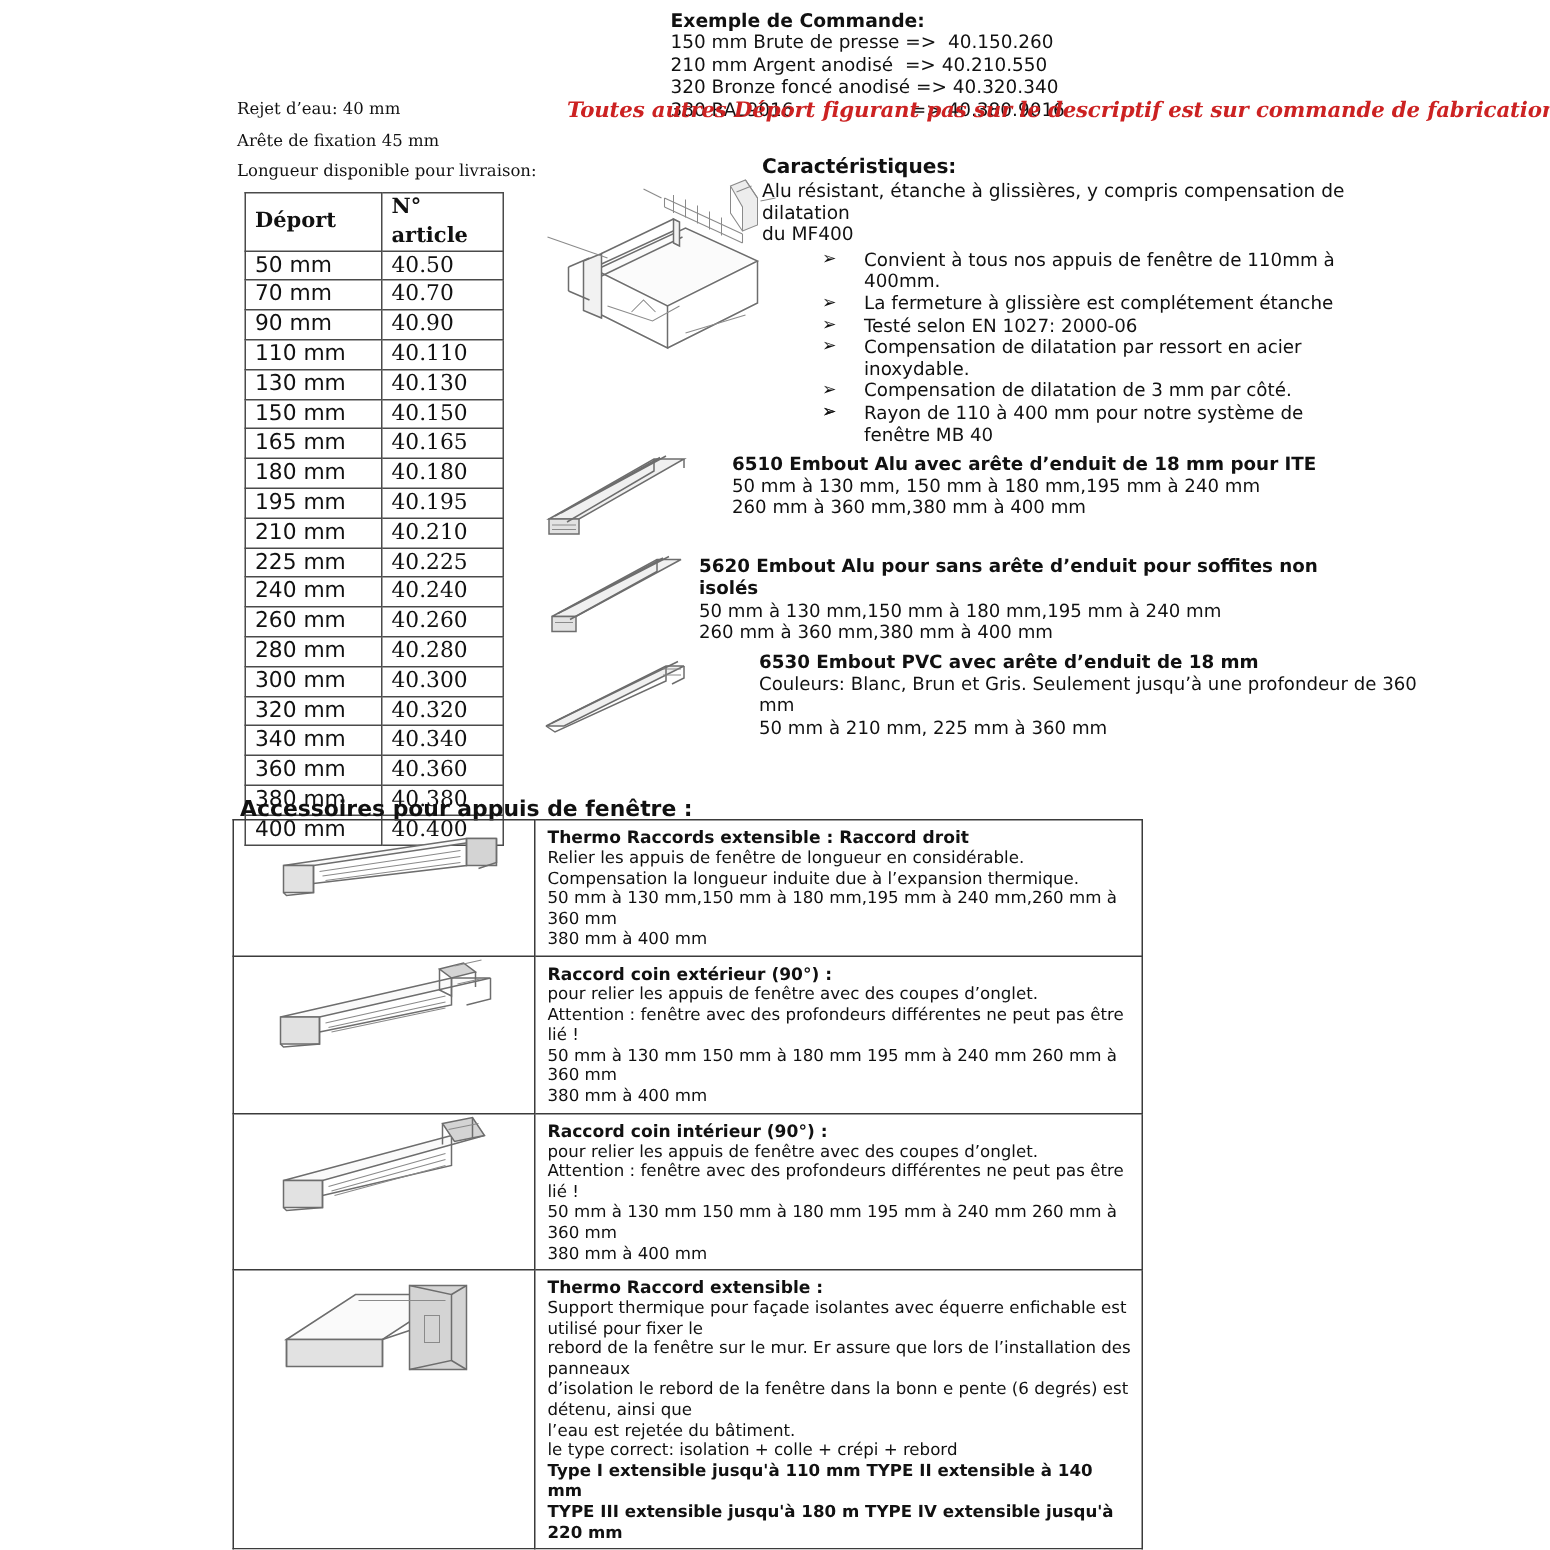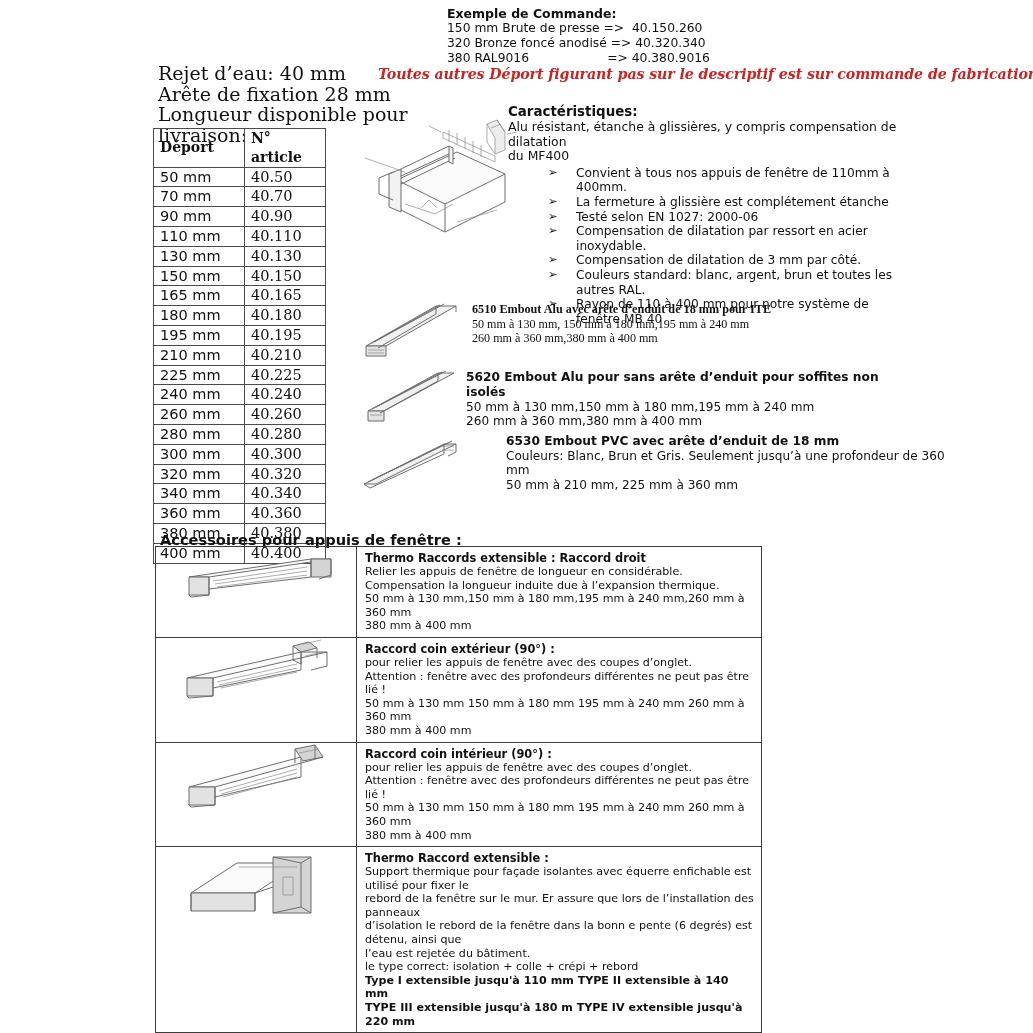--- a/index.html
+++ b/index.html
@@ -24,24 +24,24 @@
     left:378px;top:66px;width:620px;
     font-family:"DejaVu Serif","Liberation Serif",serif;
     font-weight:bold;font-style:italic;
     font-size:14.2px;color:#cc2222;letter-spacing:-0.1px;
     white-space:nowrap;
   }
 
   
   #intro{left:158px;top:63px;width:330px;
     font-family:"DejaVu Serif","Liberation Serif",serif;
-    font-size:19px;line-height:20.5px;}
-
-  
-  #deport-table{left:153px;top:128px;border-collapse:collapse;}
+    font-size:11px;line-height:20.5px;}
+
+  
+  #deport-table{left:163px;top:128px;border-collapse:collapse;}
   #deport-table td,#deport-table th{
     border:1px solid #4a4a4a;
     padding:0 6px;height:18.8px;line-height:18.8px;
     font-size:14.5px;
     font-family:"DejaVu Serif","Liberation Serif",serif;
   }
   #deport-table th{font-weight:bold;font-size:14px;text-align:left;
     font-family:"DejaVu Serif","Liberation Serif",serif;}
   #deport-table td.c-dep{width:78px;text-align:left;
     font-family:"DejaVu Sans","Liberation Sans",sans-serif;font-size:14.5px;margin-top:35px;}
@@ -52,21 +52,21 @@
   #carac .c-title{font-weight:bold;font-size:13.4px;line-height:16px;}
   #carac .c-sub{font-size:12.4px;line-height:14.6px;}
   #carac ul{list-style:none;margin:2px 0 0 0;padding:0 0 0 40px;}
   #carac li{font-size:12.2px;line-height:14.6px;position:relative;padding-left:28px;}
   #carac li .gl{position:absolute;left:0;top:-1px;font-size:11.5px;font-weight:bold;}
 
   
   .embout{width:440px;}
   .embout .e-title{font-weight:bold;font-size:12.2px;line-height:15px;}
   .embout .e-line{font-size:12.1px;line-height:14.4px;}
-  #embout-6510{left:472px;top:302px;font-family:Liberation Serif, serif;}
+  #embout-6510{left:488px;top:302px;}
   #embout-5620{top:370px;left:466px;}
   #embout-6530{top:434px;left:466px;margin-left:40px;}
 
   
   #acc-heading{left:160px;top:531px;font-weight:bold;font-size:14.6px;}
 
   
   #acc-table{left:155px;top:546px;width:607px;border-collapse:collapse;
     border:1px solid #3b3b3b;table-layout:fixed;}
   #acc-table td{border:1px solid #3b3b3b;vertical-align:top;}
@@ -84,29 +84,30 @@
   .fl2{fill:#e2e2e2;stroke:#6d6d6d;stroke-width:1;}
   .fl3{fill:#d4d4d4;stroke:#6d6d6d;stroke-width:1;}
   .flw{fill:#fafafa;stroke:#6d6d6d;stroke-width:1;}
 </style>
 </head>
 <body>
 
 <div class="abs" id="order-example">
   <div class="oe-title">Exemple de Commande:</div>
   <div class="oe-line">150 mm Brute de presse =&gt;  40.150.260</div>
+  <div class="oe-line">210 mm Argent anodisé  =&gt; 40.210.550</div>
   <div class="oe-line">320 Bronze foncé anodisé =&gt; 40.320.340</div>
   <div class="oe-line">380 RAL9016                    =&gt; 40.380.9016</div>
 </div>
 
 <div class="abs" id="red-notice">Toutes autres Déport figurant pas sur le descriptif est sur commande de fabrication.</div>
 
 <div class="abs" id="intro">
   <div>Rejet d’eau: 40 mm</div>
-  <div>Arête de fixation 28 mm</div>
+  <div>Arête de fixation 45 mm</div>
   <div>Longueur disponible pour livraison:</div>
 </div>
 
 <table class="abs" id="deport-table">
   <thead>
     <tr>
       <th class="c-dep">Déport</th>
       <th class="c-art">N° article</th>
     </tr>
   </thead>
@@ -232,21 +233,21 @@
 <div class="abs" id="carac">
   <div class="c-title">Caractéristiques:</div>
   <div class="c-sub">Alu résistant, étanche à glissières, y compris compensation de dilatation</div>
   <div class="c-sub">du MF400</div>
   <ul id="carac-list">
       <li><span class="gl">➢</span><span> Convient à tous nos appuis de fenêtre de 110mm à 400mm.</span></li>
       <li><span class="gl">➢</span><span>La fermeture à glissière est complétement étanche</span></li>
       <li><span class="gl">➢</span><span>Testé selon EN 1027: 2000-06</span></li>
       <li><span class="gl">➢</span><span>Compensation de dilatation par ressort en acier inoxydable.</span></li>
       <li><span class="gl">➢</span><span>Compensation de dilatation de 3 mm par côté.</span></li>
-      <li><span class="gl">➢</span><span>Couleurs standard: blanc, argent, brun et toutes les autres RAL.</span></li>
+      <li><span class="gl">➢</span></li>
       <li><span class="gl">➢</span><span>Rayon de 110 à 400 mm pour notre système de fenêtre MB 40</span></li>
     </ul>
 </div>
 
 <div class="abs" style="left:358px;top:300px;width:105px;height:62px;">
   <svg width="105" height="62" viewBox="0 0 105 62">
     <path class="fl" d="M8 46 L78 6 L98 6 L28 46 Z"></path>
     <path class="fl2" d="M8 46 L28 46 L28 56 L8 56 Z"></path>
     <path class="ln" d="M12 44 L82 5 M16 42 L86 4"></path>
     <path class="ln" d="M78 6 L78 14 L20 48"></path>

